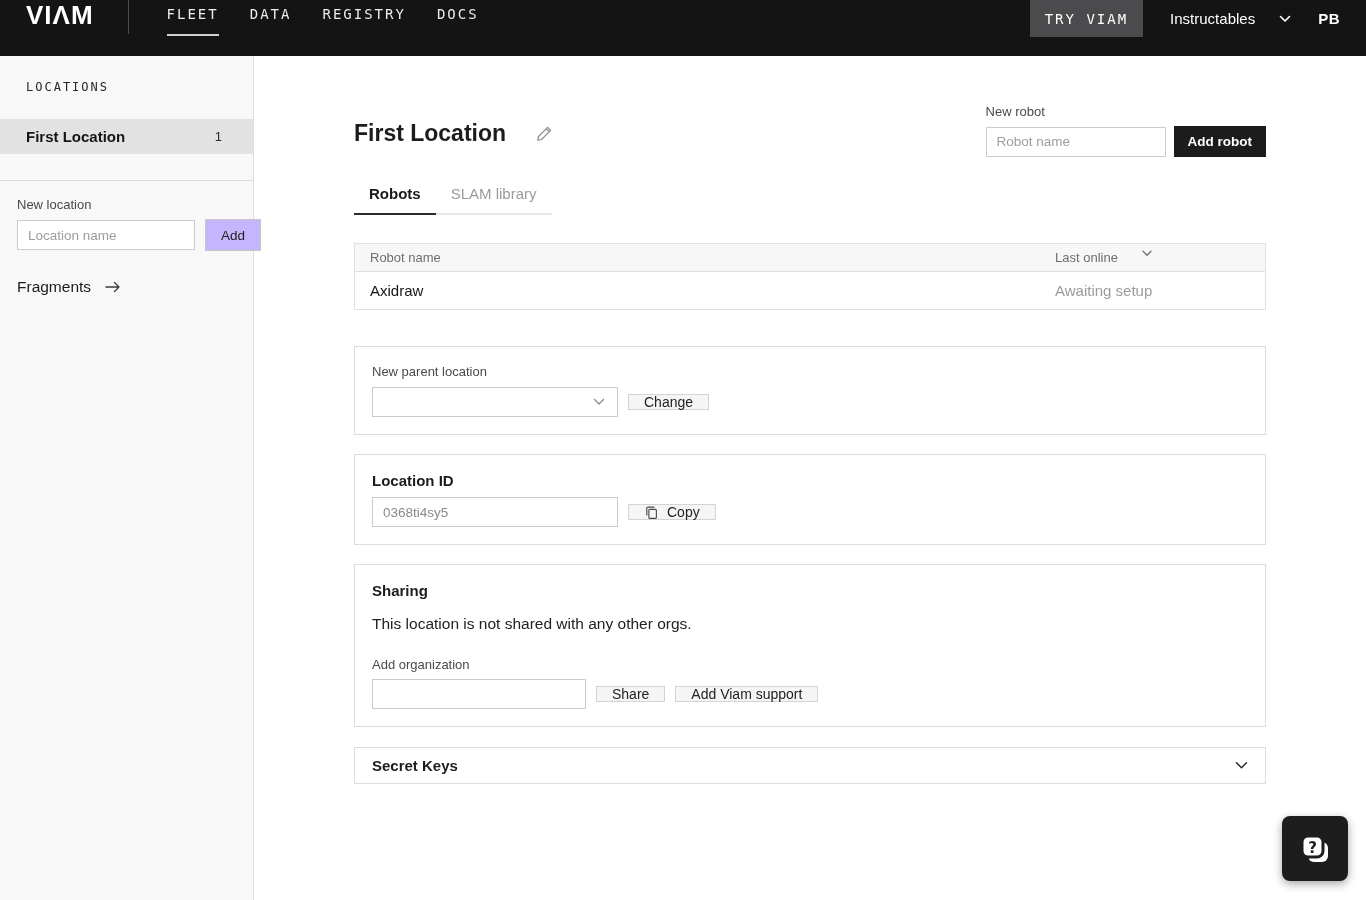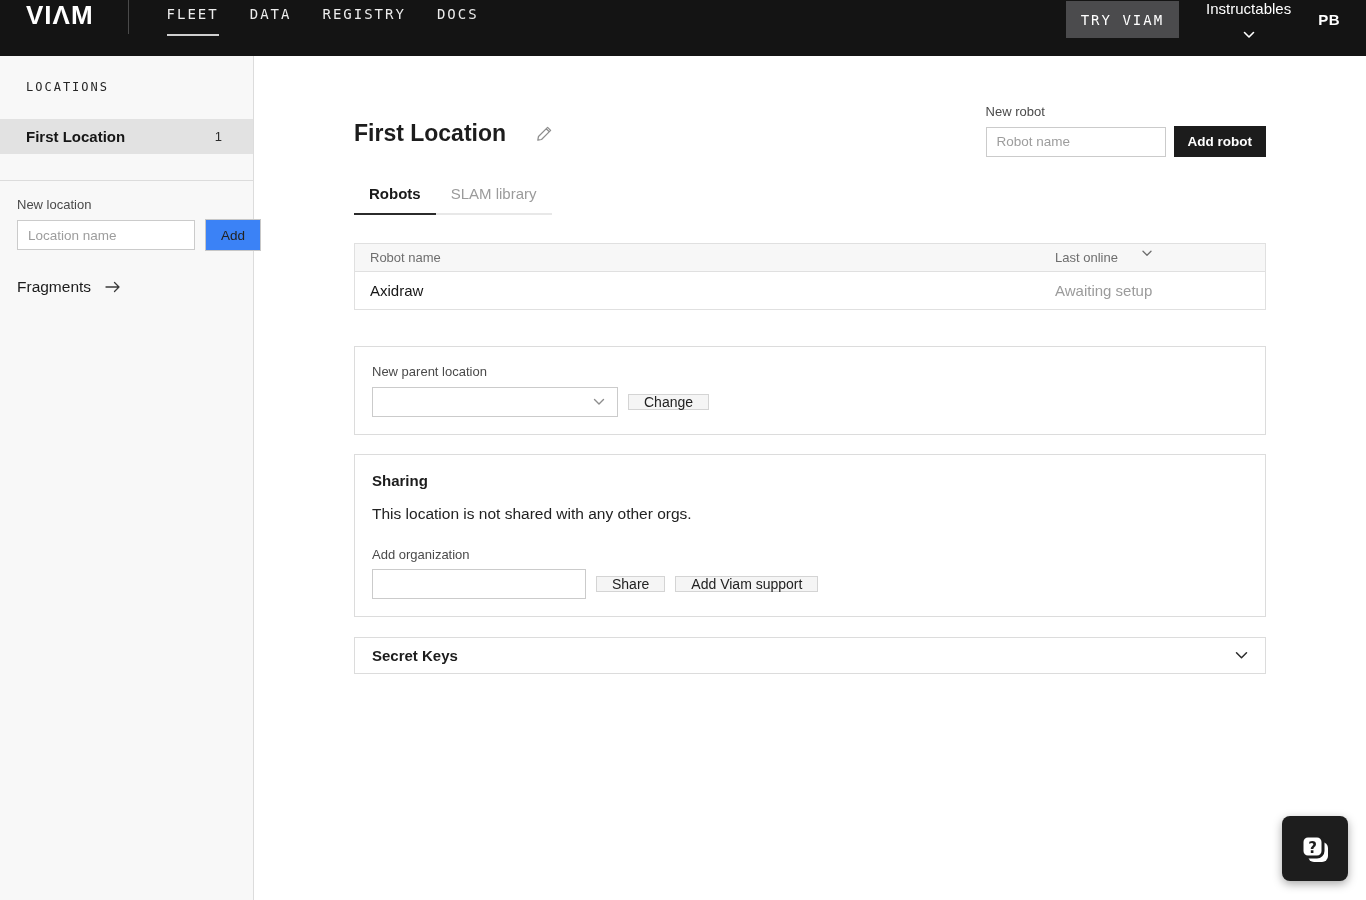--- a/index.html
+++ b/index.html
@@ -8,40 +8,40 @@
 
   
   .topnav { height:56px; background:#141414; display:flex; align-items:flex-start; padding:0 26px; color:#fff; }
   .logo { font-weight:800; font-size:26px; letter-spacing:1px; color:#fff; cursor:pointer; }
   .nav-divider { width:1px; height:34px; background:#4a4a4a; margin:0 38px 0 34px; }
   .nav-links { display:flex; align-items:center; gap:31px; }
   .nav-link { font-family:"DejaVu Sans Mono","Liberation Mono",monospace; font-size:14px; letter-spacing:2px; color:#ececec; text-decoration:none; position:relative; padding:6px 0; cursor:pointer; }
   .nav-link.active::after { content:""; position:absolute; left:0; right:0; bottom:-8px; height:2px; background:#cfcfcf; }
   .nav-right { margin-left:auto; display:flex; align-items:center; gap:27px; }
   .try-viam { background:#4b4b4d; border:none; color:#fff; font-family:"DejaVu Sans Mono","Liberation Mono",monospace; font-size:14px; letter-spacing:2px; height:37px; padding:0 15px; cursor:pointer; }
-  .org-switcher { display:flex; align-items:center; gap:14px; font-size:15px; cursor:pointer;flex-direction:column; }
+  .org-switcher { display:flex; align-items:center; gap:24px; font-size:15px; cursor:pointer; }
   .avatar { font-size:15px; font-weight:600; letter-spacing:.5px; cursor:pointer; }
 
   
   .shell { display:flex; height:844px; }
 
   
   .sidebar { width:254px; background:#f8f8f8; border-right:1px solid #dcdcdc; flex-shrink:0; }
   .sidebar-heading { font-family:"DejaVu Sans Mono","Liberation Mono",monospace; font-size:12px; letter-spacing:2px; color:#262626; padding:24px 26px 0; }
   .location-row { margin-top:25px; height:35px; background:#e2e2e2; display:flex; align-items:center; justify-content:space-between; padding:0 31px 0 26px; cursor:pointer; }
   .location-name { font-size:15px; font-weight:700; color:#161616; }
   .location-count { font-size:13px; color:#2b2b2b; }
   .sidebar-divider { border:none; border-top:1px solid #dcdcdc; margin-top:26px; }
   .new-location { padding:16px 17px 0; }
   .field-label { font-size:13px; color:#4a4a4a; margin-bottom:7px; display:block; }
   .new-location-controls { display:flex; gap:10px; align-items:center; }
   .text-input { height:30px; border:1px solid #cbcbcb; background:#fff; padding:0 10px; font-size:13.5px; font-family:"Liberation Sans",sans-serif; color:#3a3a3a; outline:none; }
   .text-input::placeholder { color:#9d9d9d; }
   .sidebar .text-input { width:178px; }
-  .btn { font-family:"Liberation Sans",sans-serif; font-size:13.5px; color:#222; background:#3b82f6; border:1px solid #c7c7c7; height:32px; padding:0 15px; cursor:pointer; white-space:nowrap; }
+  .btn { font-family:"Liberation Sans",sans-serif; font-size:13.5px; color:#222; background:#c4b5fd; border:1px solid #c7c7c7; height:32px; padding:0 15px; cursor:pointer; white-space:nowrap; }
   .btn-light { background:#f5f5f5; border:1px solid #d4d4d4; height:16px; font-size:14px; display:inline-flex; align-items:center; gap:8px; }
   .fragments-link { display:flex; align-items:center; gap:14px; padding:27px 17px; font-size:15.5px; color:#1c1c1c; cursor:pointer; }
 
   
   .main { flex:1; position:relative; padding:0 100px; }
   .main-header { position:relative; height:129px; }
   .page-title-wrap { position:absolute; left:0; top:64px; display:flex; align-items:center; gap:27px; }
   .page-title { font-size:23px; font-weight:700; color:#1c1c1c; }
   .edit-btn { background:none; border:none; cursor:pointer; padding:2px; line-height:0; }
   .new-robot { position:absolute; right:0; top:48px; }
@@ -185,20 +185,35 @@
           <span style="line-height:0;">
             <svg width="12" height="8" viewBox="0 0 12 8">
                 <path d="M1.5 1.5l4.5 4.5 4.5-4.5" fill="none" stroke="#8d8d8d" stroke-width="1.4" stroke-linecap="round" stroke-linejoin="round"></path>
               </svg>
           </span>
         </div>
         <button class="btn btn-light">Change</button>
       </div>
     </section>
 
+    <section class="card">
+      <h2 class="card-heading">Location ID</h2>
+      <div class="control-row">
+        <input class="text-input" type="text" readonly="" value="0368ti4sy5" style="">
+        <button class="btn btn-light">
+          <span style="line-height:0;">
+            <svg width="15" height="15" viewBox="0 0 16 16">
+                <rect x="5.2" y="4.6" width="8" height="9.6" rx="1" fill="none" stroke="#4a4a4a" stroke-width="1.2"></rect>
+                <path d="M3 11.2V3.6A1.4 1.4 0 0 1 4.4 2.2H11" fill="none" stroke="#4a4a4a" stroke-width="1.2"></path>
+              </svg>
+          </span>
+          <span>Copy</span>
+        </button>
+      </div>
+    </section>
 
     <section class="card">
       <h2 class="card-heading">Sharing</h2>
       <p class="sharing-message">This location is not shared with any other orgs.</p>
       <label class="field-label sharing-label">Add organization</label>
       <div class="control-row" style="margin-top:4px;">
         <input class="text-input sharing-input" type="text" value="" style="">
         <button class="btn btn-light">Share</button>
         <button class="btn btn-light">Add Viam support</button>
       </div>

